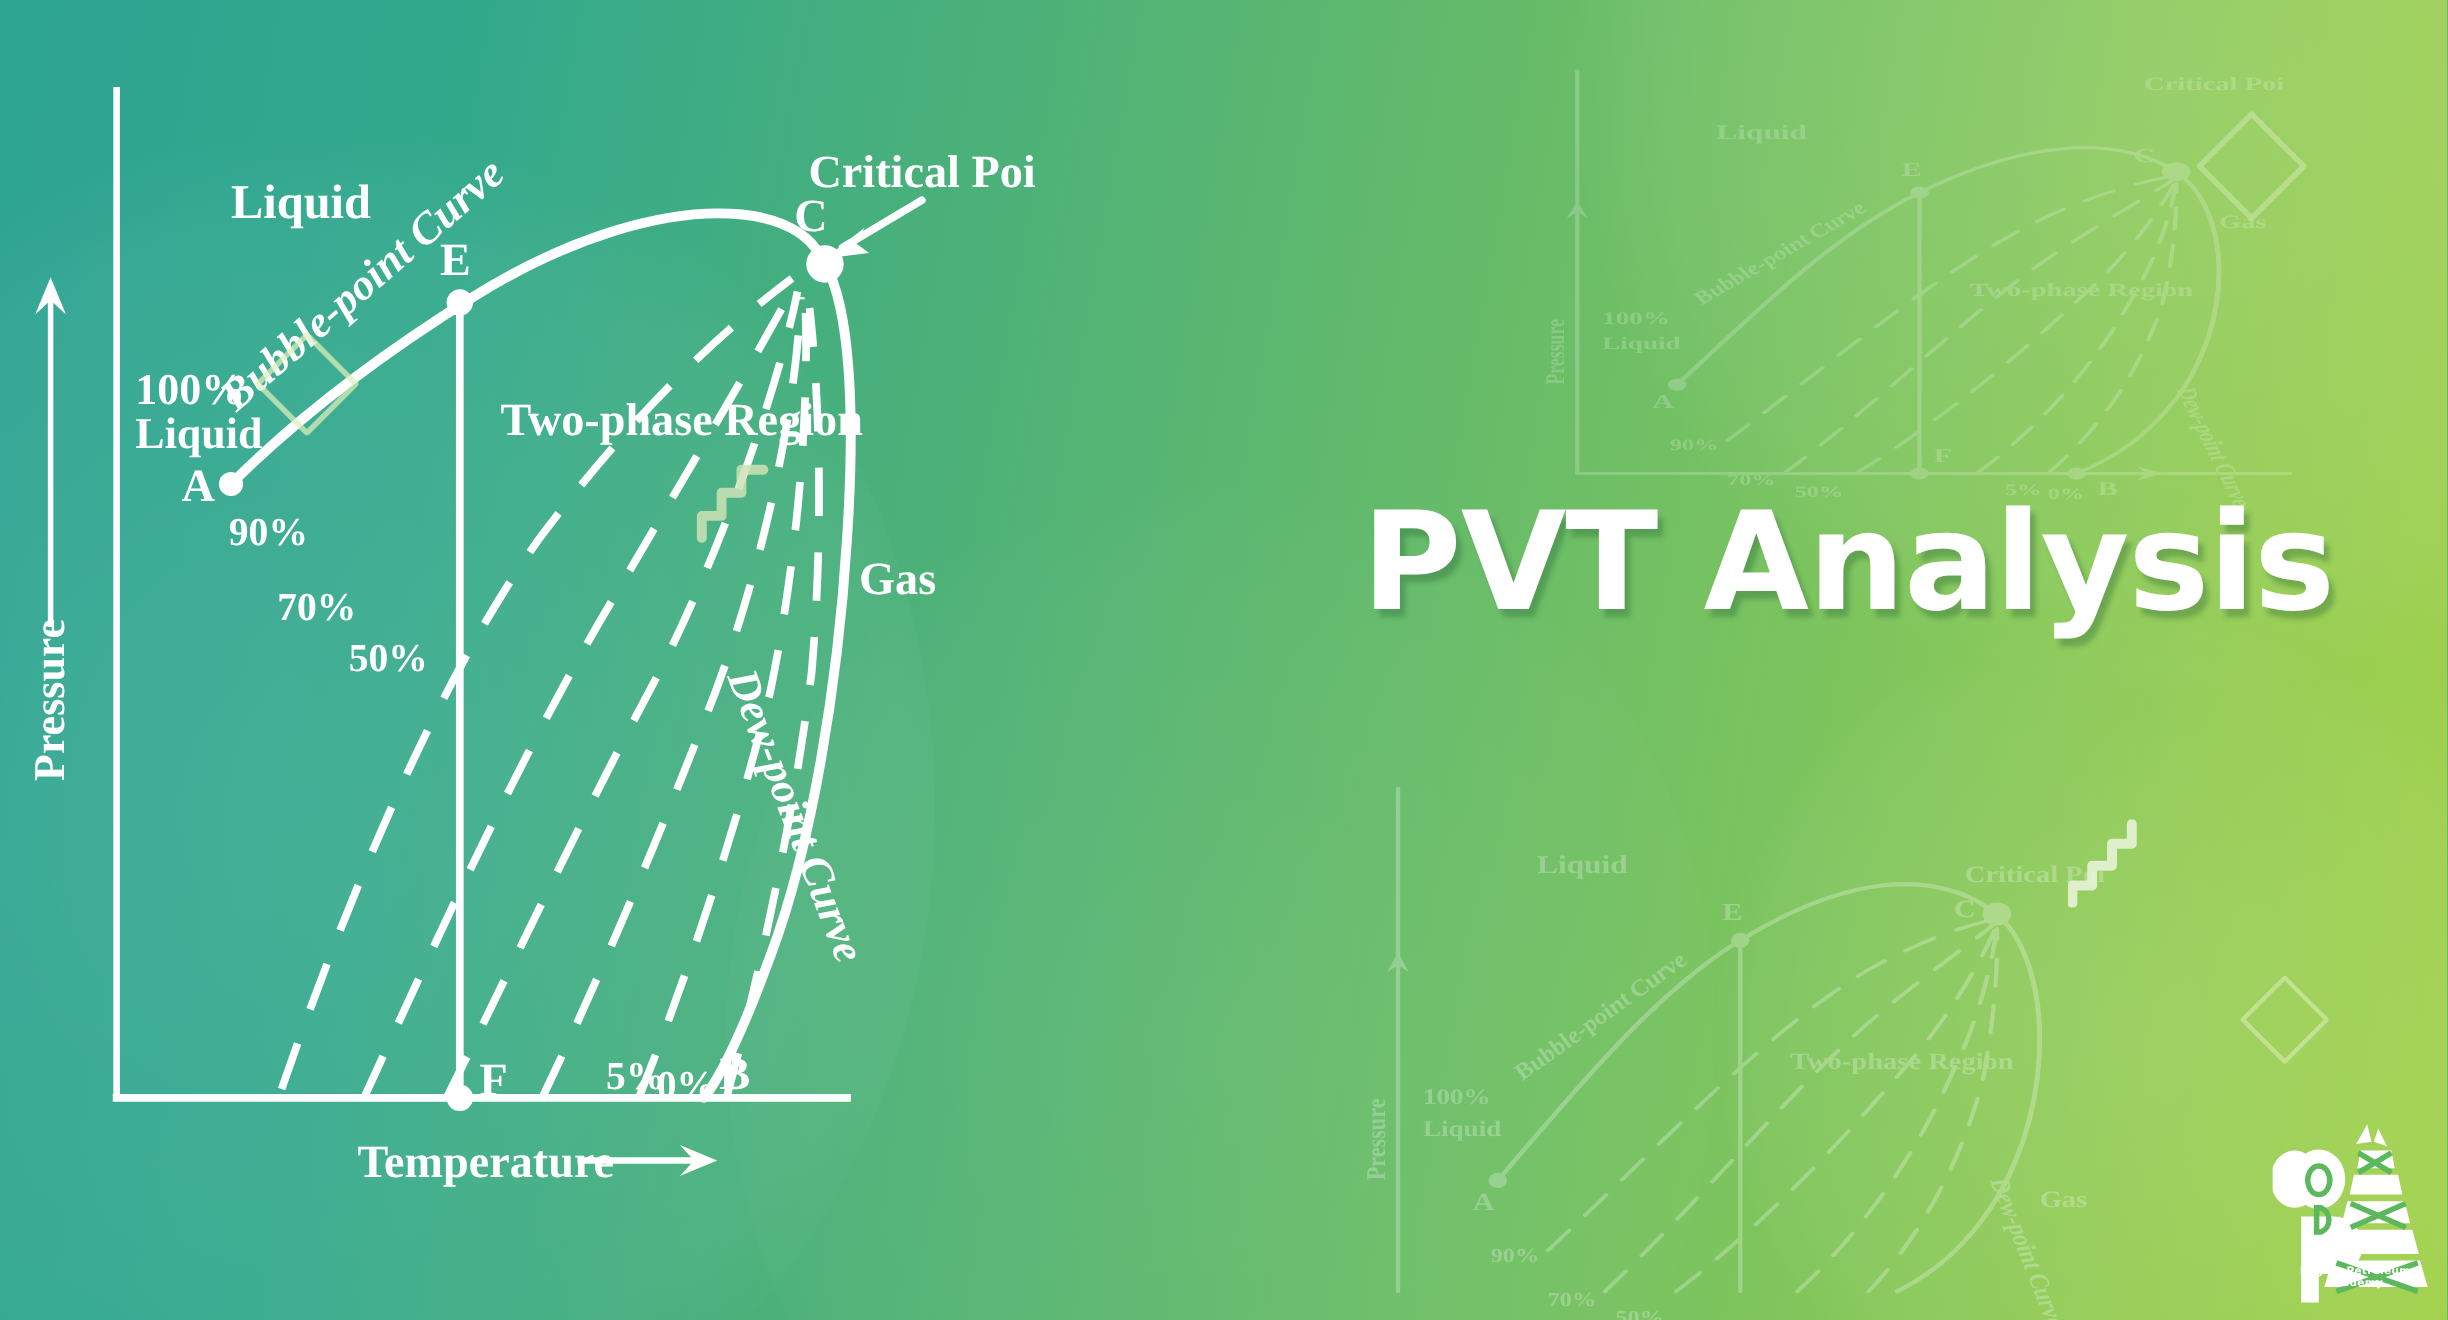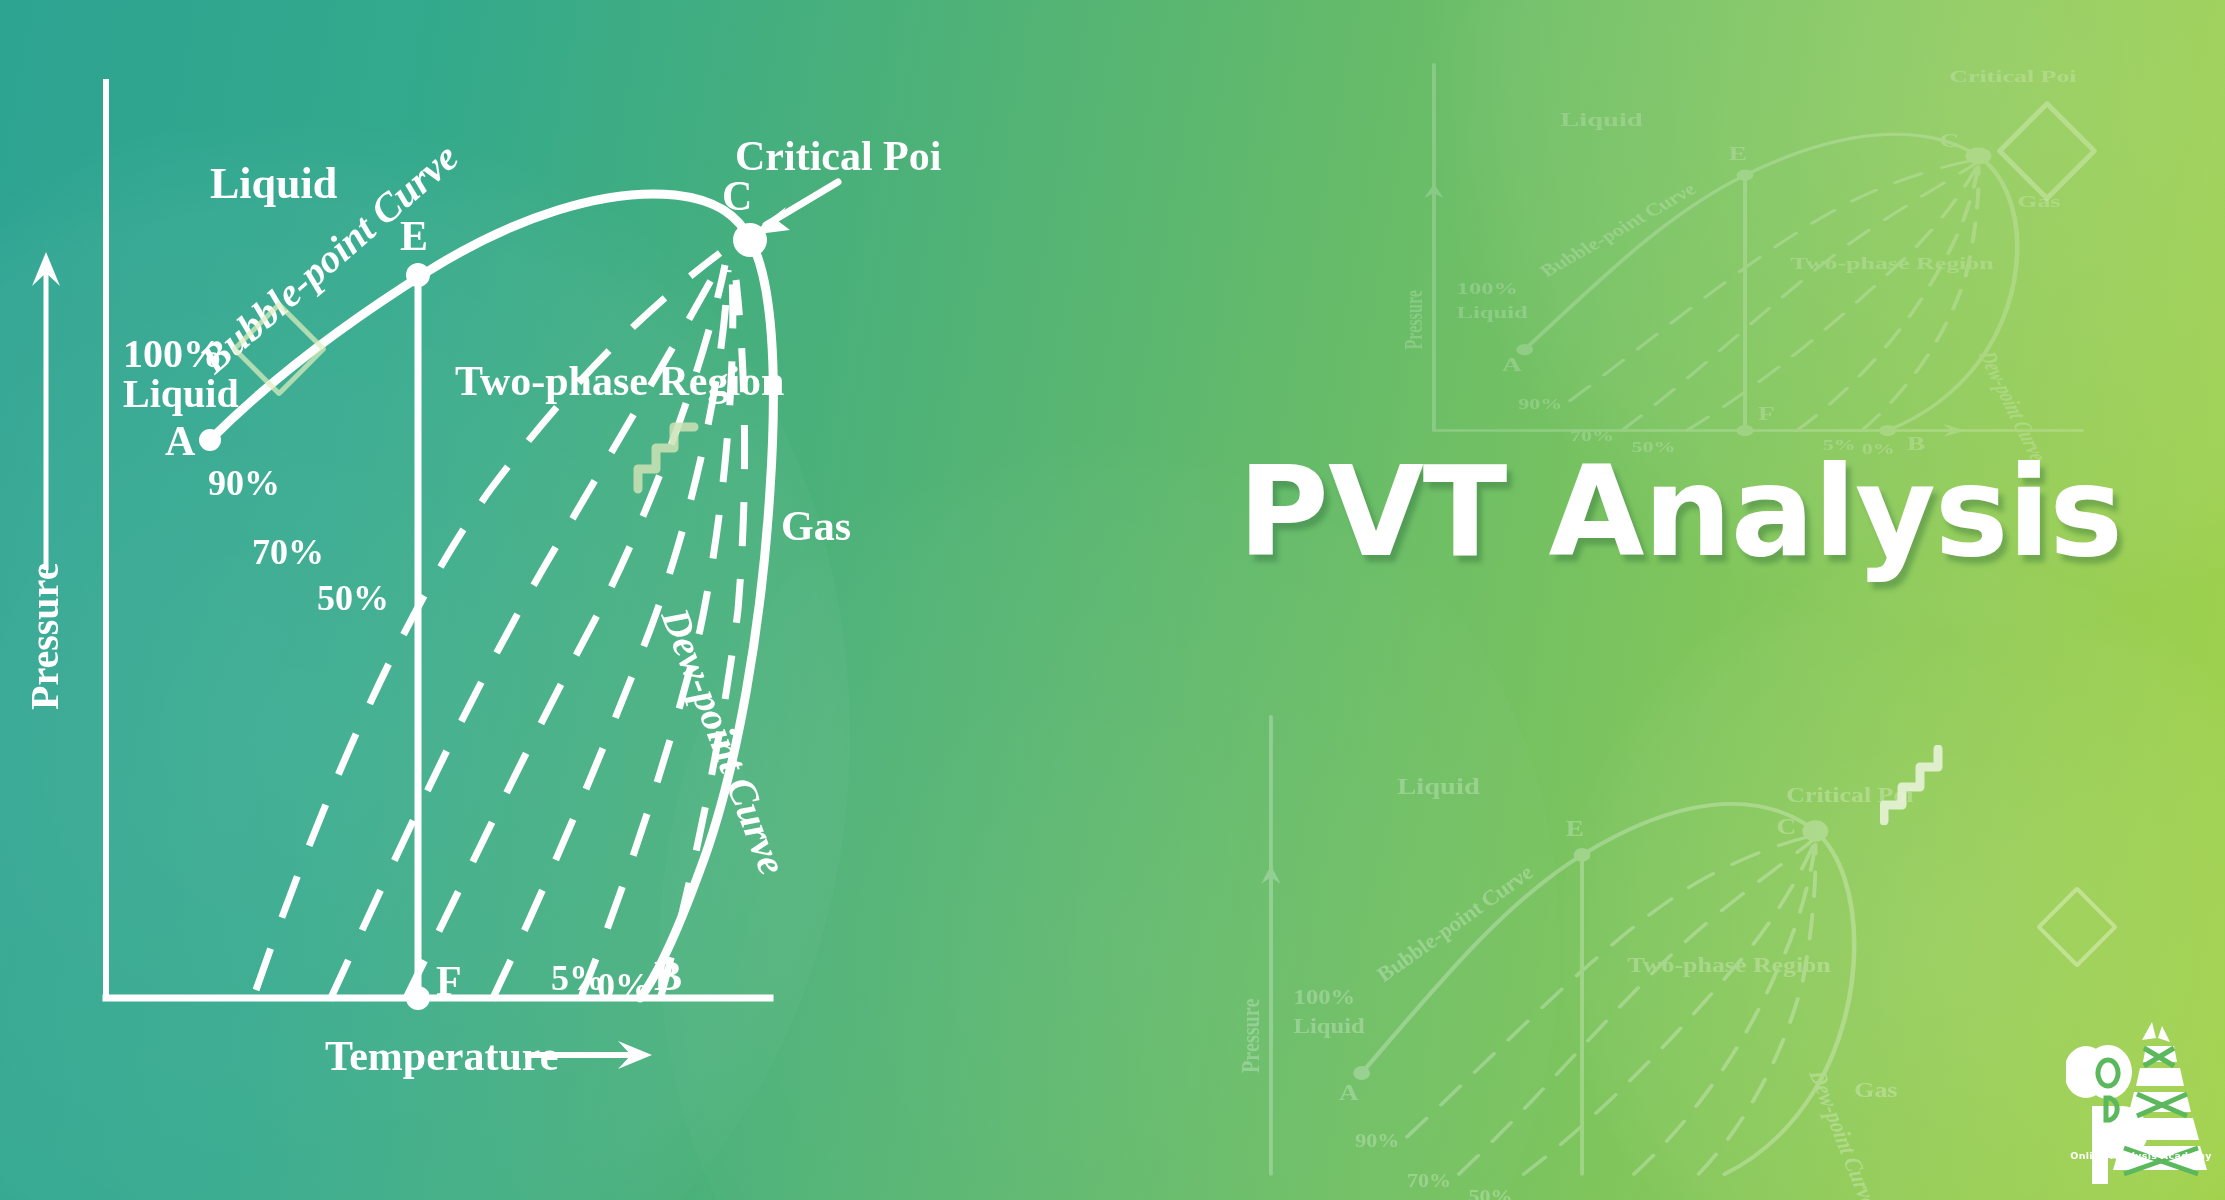--- a/index.html
+++ b/index.html
@@ -275,15 +275,15 @@
       </g>
       <g stroke="#5cb85c" stroke-width="5" fill="none">
         <path d="M78 28 l30 18 M108 28 l-30 18"></path>
         <path d="M71 74 l50 22 M121 74 l-50 22"></path>
         <path d="M58 128 l74 26 M132 128 l-74 26"></path>
         <path d="M42 40 a10 13 0 1 0 0.01 0 z"></path>
         <path d="M44 100 a12 12 0 0 0 0 -22 h-4 v22 z"></path>
       </g>
     </svg>
   </div>
-  <div id="logo-caption">Online Analysis Academy</div>
+  <div id="logo-caption">Region Petroleum Academy</div>
 
 </div>
 
 </body></html>

